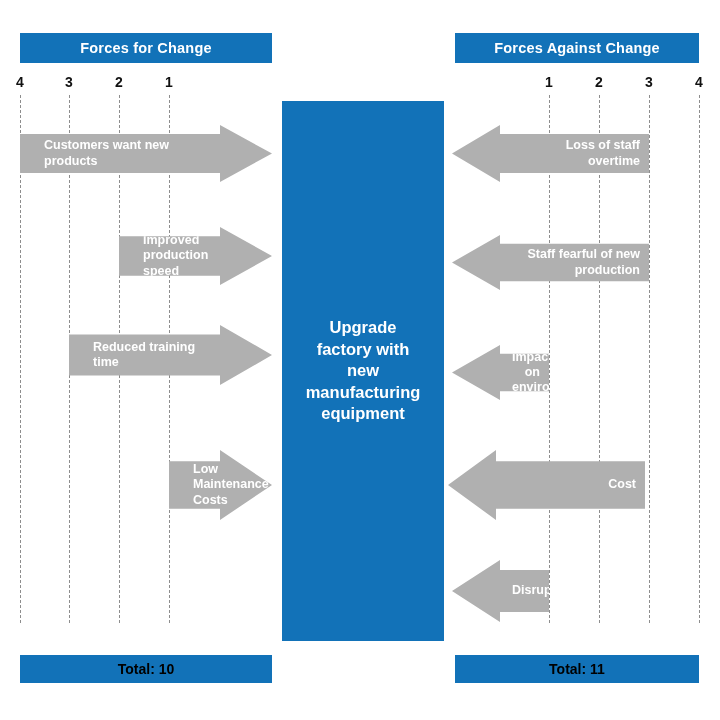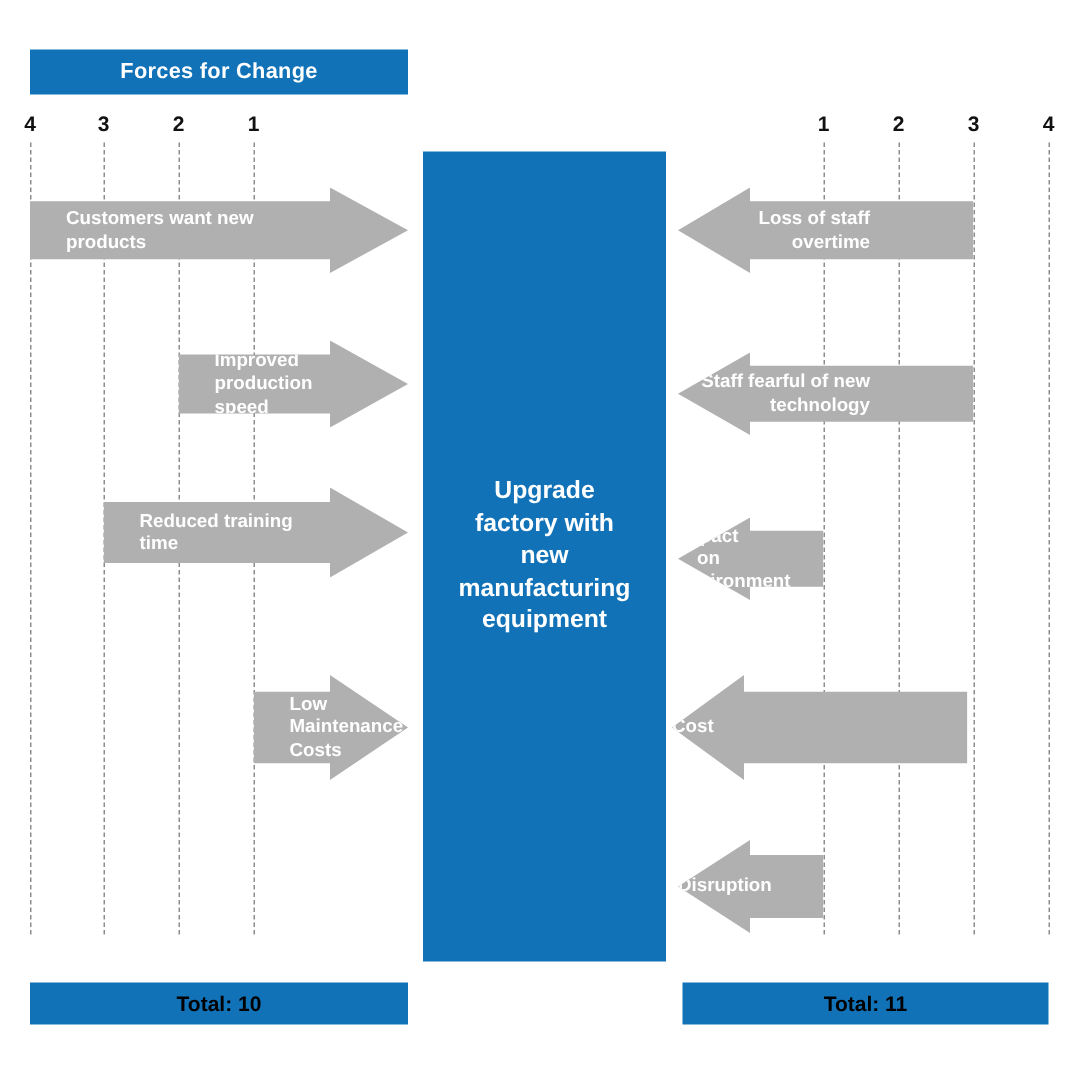--- a/index.html
+++ b/index.html
@@ -99,31 +99,33 @@
     font-size: 12.5px;
     font-weight: bold;
     line-height: 1.22;
   }
   .arrow-right {
     clip-path: polygon(0 18%, 69% 18%, 69% 0, 100% 50%, 69% 100%, 69% 82%, 0 82%);
     justify-content: flex-start;
   }
   .arrow-left {
     clip-path: polygon(100% 18%, 31% 18%, 31% 0, 0 50%, 31% 100%, 31% 82%, 100% 82%);
+    justify-content: flex-end;
   }
   .arrow-right .arrow-label { padding-left: 24px; text-align: left; }
   .arrow-left  .arrow-label { padding-right: 9px; text-align: right; }
 </style>
 </head>
 <body>
 
 <div id="stage">
 
   <div class="banner" id="banner-left">Forces for Change</div>
 
+  <div class="banner" id="banner-right">Forces Against Change</div>
 
   <div id="scale-layer">
       <div class="scale-num" style="left: 20px;">4</div>
       <div class="gridline" style="left: 20px;"></div>
       <div class="scale-num" style="left: 69px;">3</div>
       <div class="gridline" style="left: 69px;"></div>
       <div class="scale-num" style="left: 119px;">2</div>
       <div class="gridline" style="left: 119px;"></div>
       <div class="scale-num" style="left: 169px;">1</div>
       <div class="gridline" style="left: 169px;"></div>
@@ -147,21 +149,21 @@
       <div class="arrow arrow-right" style="left: 69px; width: 203px; top: 325px; height: 60px; clip-path: polygon(0px 16%, 74.3842% 16%, 74.3842% 0px, 100% 50%, 74.3842% 100%, 74.3842% 84%, 0px 84%);">
         <span class="arrow-label" style="max-width: 139px;">Reduced training time</span>
       </div>
       <div class="arrow arrow-right" style="left: 169px; width: 103px; top: 450px; height: 70px; clip-path: polygon(0px 16%, 49.5146% 16%, 49.5146% 0px, 100% 50%, 49.5146% 100%, 49.5146% 84%, 0px 84%);">
         <span class="arrow-label" style="max-width: 39px;">Low Maintenance Costs</span>
       </div>
       <div class="arrow arrow-left" style="left: 452px; width: 197px; top: 125px; height: 57px; clip-path: polygon(100% 16%, 24.3655% 16%, 24.3655% 0px, 0px 50%, 24.3655% 100%, 24.3655% 84%, 100% 84%);">
         <span class="arrow-label" style="max-width: 137px;">Loss of staff overtime</span>
       </div>
       <div class="arrow arrow-left" style="left: 452px; width: 197px; top: 235px; height: 55px; clip-path: polygon(100% 16%, 24.3655% 16%, 24.3655% 0px, 0px 50%, 24.3655% 100%, 24.3655% 84%, 100% 84%);">
-        <span class="arrow-label" style="max-width: 137px;">Staff fearful of new technology</span>
+        <span class="arrow-label" style="max-width: 137px;">Staff fearful of new production</span>
       </div>
       <div class="arrow arrow-left" style="left: 452px; width: 97px; top: 345px; height: 55px; clip-path: polygon(100% 16%, 49.4845% 16%, 49.4845% 0px, 0px 50%, 49.4845% 100%, 49.4845% 84%, 100% 84%);">
         <span class="arrow-label" style="max-width: 37px;">Impact on environment</span>
       </div>
       <div class="arrow arrow-left" style="left: 448px; width: 197px; top: 450px; height: 70px; clip-path: polygon(100% 16%, 24.3655% 16%, 24.3655% 0px, 0px 50%, 24.3655% 100%, 24.3655% 84%, 100% 84%);">
         <span class="arrow-label" style="max-width: 137px;">Cost</span>
       </div>
       <div class="arrow arrow-left" style="left: 452px; width: 97px; top: 560px; height: 62px; clip-path: polygon(100% 16%, 49.4845% 16%, 49.4845% 0px, 0px 50%, 49.4845% 100%, 49.4845% 84%, 100% 84%);">
         <span class="arrow-label" style="max-width: 37px;">Disruption</span>
       </div>

